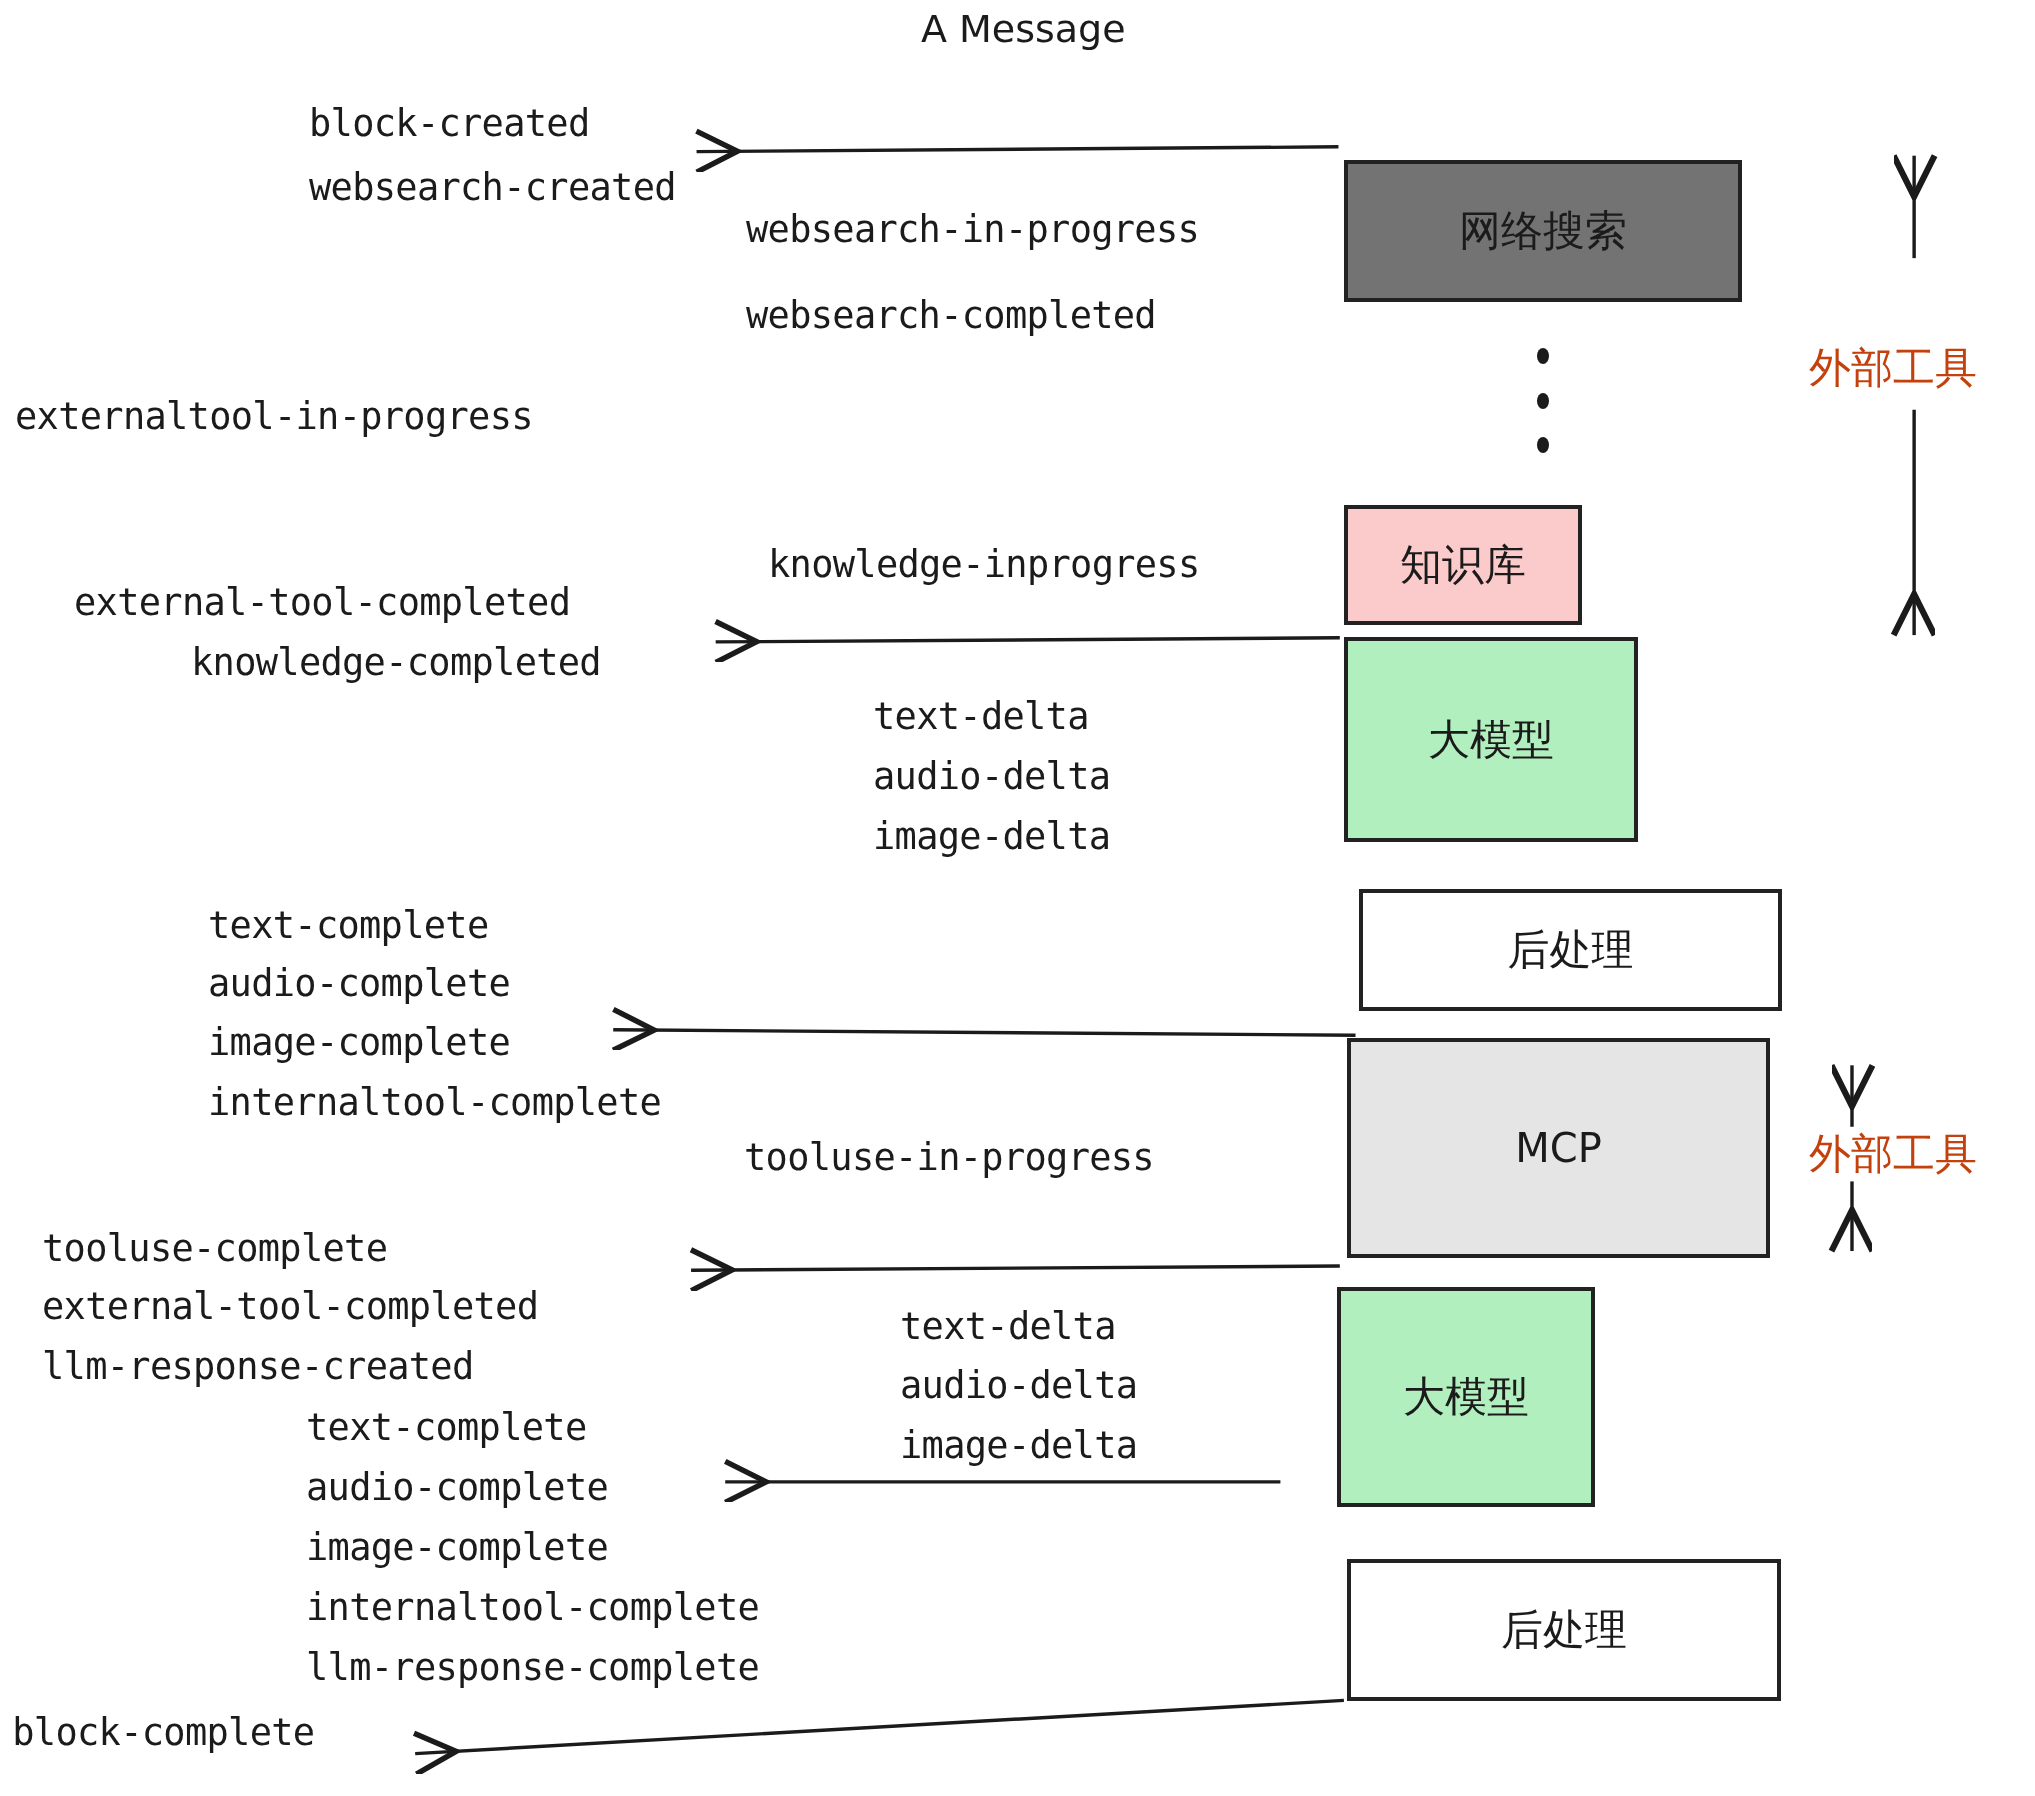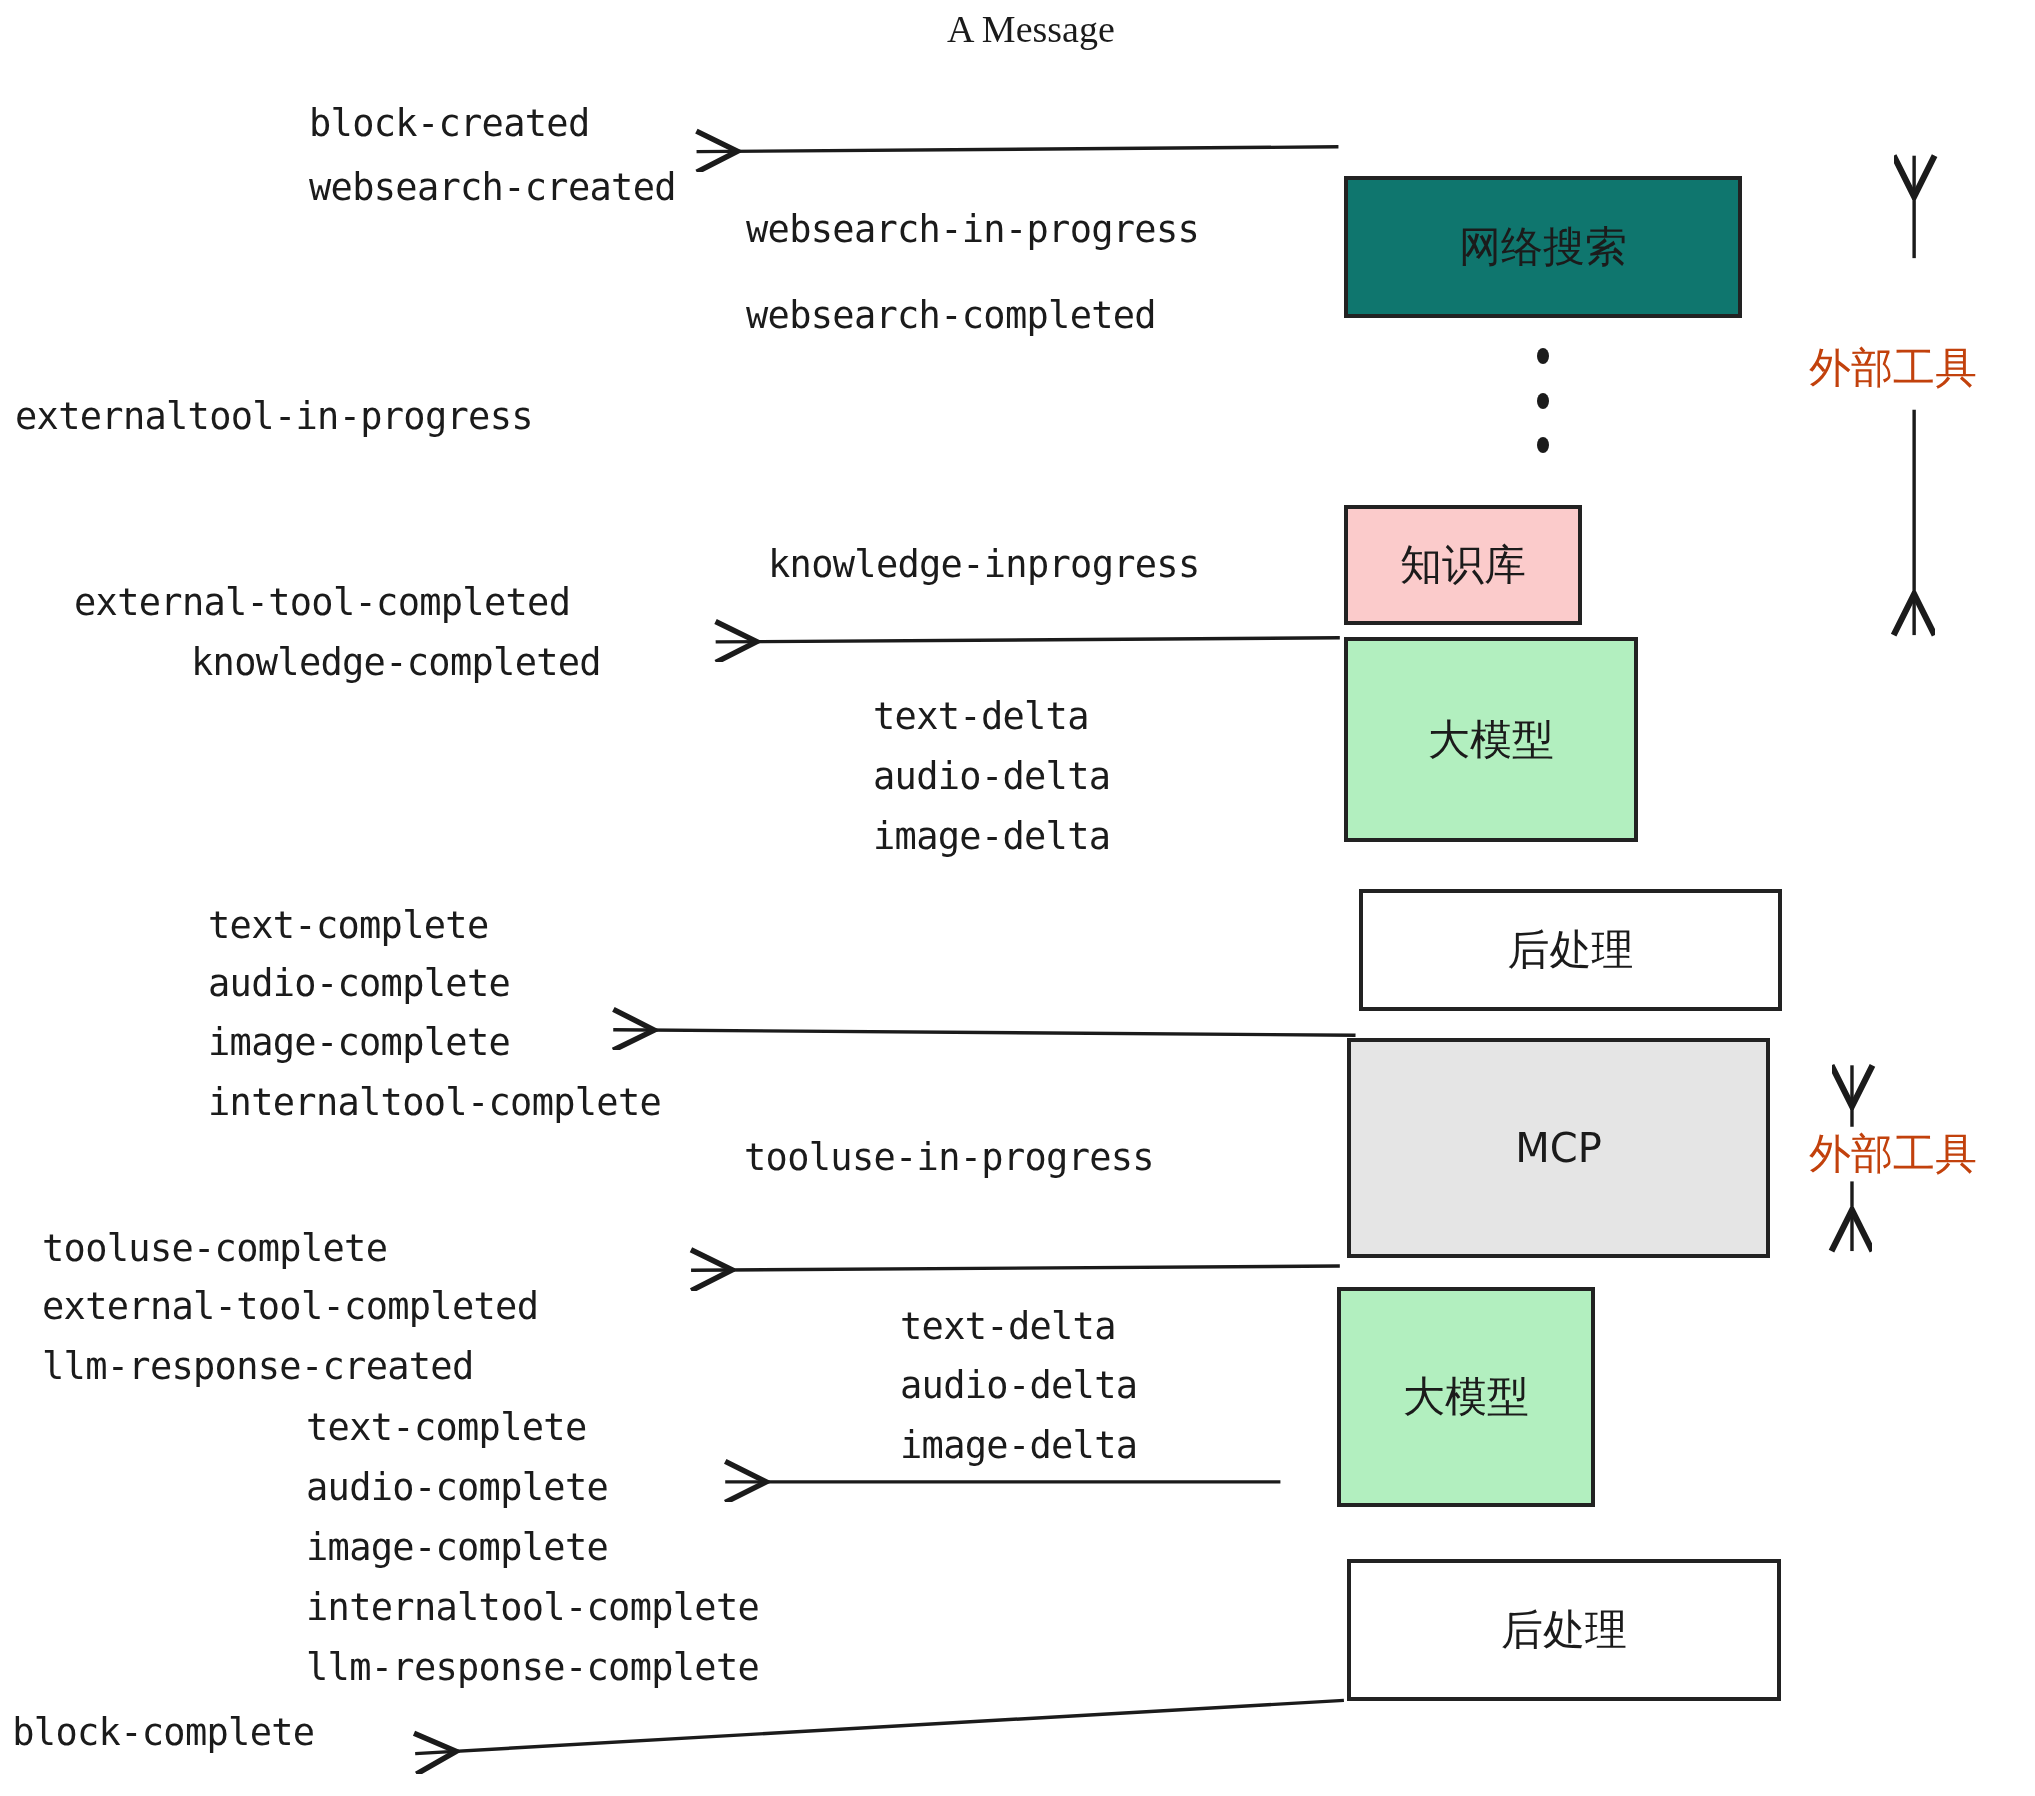--- a/index.html
+++ b/index.html
@@ -14,21 +14,21 @@
   .box span{font-family:"DejaVu Sans","Liberation Sans",sans-serif;font-size:42px;color:#1b1b1b;}
   .box.mcpbox span{font-family:"DejaVu Sans","Liberation Sans",sans-serif;font-size:40px;}
   svg.arrows{position:absolute;left:0;top:0;width:2035px;height:1796px;pointer-events:none;}
   .dot{position:absolute;width:12.3px;height:16.4px;border-radius:50%;background:#1b1b1b;}
 </style>
 </head>
 <body>
 
 <div id="stage">
 
-  <div class="lbl title" id="title-el" style="left:947px;top:6.8px;font-family:Liberation Serif, serif;">A Message</div>
+  <div class="lbl title" id="title-el" style="left:921px;top:6.8px;">A Message</div>
 
   <svg class="arrows" viewBox="0 0 2980 2630">
     <defs>
       <marker id="ah" markerWidth="16" markerHeight="16" refX="13" refY="6" orient="auto" markerUnits="strokeWidth">
         <path d="M13,0 L1,6 L13,12" fill="none" stroke="#1b1b1b" stroke-width="1.6"></path>
       </marker>
       <marker id="ahv" markerWidth="16" markerHeight="16" refX="13" refY="6" orient="auto" markerUnits="strokeWidth">
         <path d="M13,0 L1,6 L13,12" fill="none" stroke="#1b1b1b" stroke-width="1.8"></path>
       </marker>
     </defs>
@@ -42,21 +42,21 @@
       </g>
     <g id="varrow-group" stroke="#1b1b1b" stroke-width="5" fill="none">
         <line x1="2803" y1="378" x2="2803" y2="228" marker-end="url(#ahv)"></line>
         <line x1="2803" y1="600" x2="2803" y2="930" marker-end="url(#ahv)"></line>
         <line x1="2712" y1="1650" x2="2712" y2="1560" marker-end="url(#ahv)"></line>
         <line x1="2712" y1="1730" x2="2712" y2="1832" marker-end="url(#ahv)"></line>
       </g>
   </svg>
 
   <div id="box-layer">
-      <div class="box" style="left: 1344px; top: 176px; width: 398px; height: 142px; background: #0f766e;">
+      <div class="box" style="left: 1344px; top: 160px; width: 398px; height: 142px; background: #737373;">
         <span>网络搜索</span>
       </div>
       <div class="box" style="left: 1344px; top: 505px; width: 238px; height: 120px; background: rgb(251, 203, 203);">
         <span>知识库</span>
       </div>
       <div class="box" style="left: 1344px; top: 637px; width: 294px; height: 205px; background: rgb(178, 239, 191);">
         <span>大模型</span>
       </div>
       <div class="box" style="left: 1359px; top: 889px; width: 423px; height: 122px; background: rgb(255, 255, 255);">
         <span>后处理</span>

